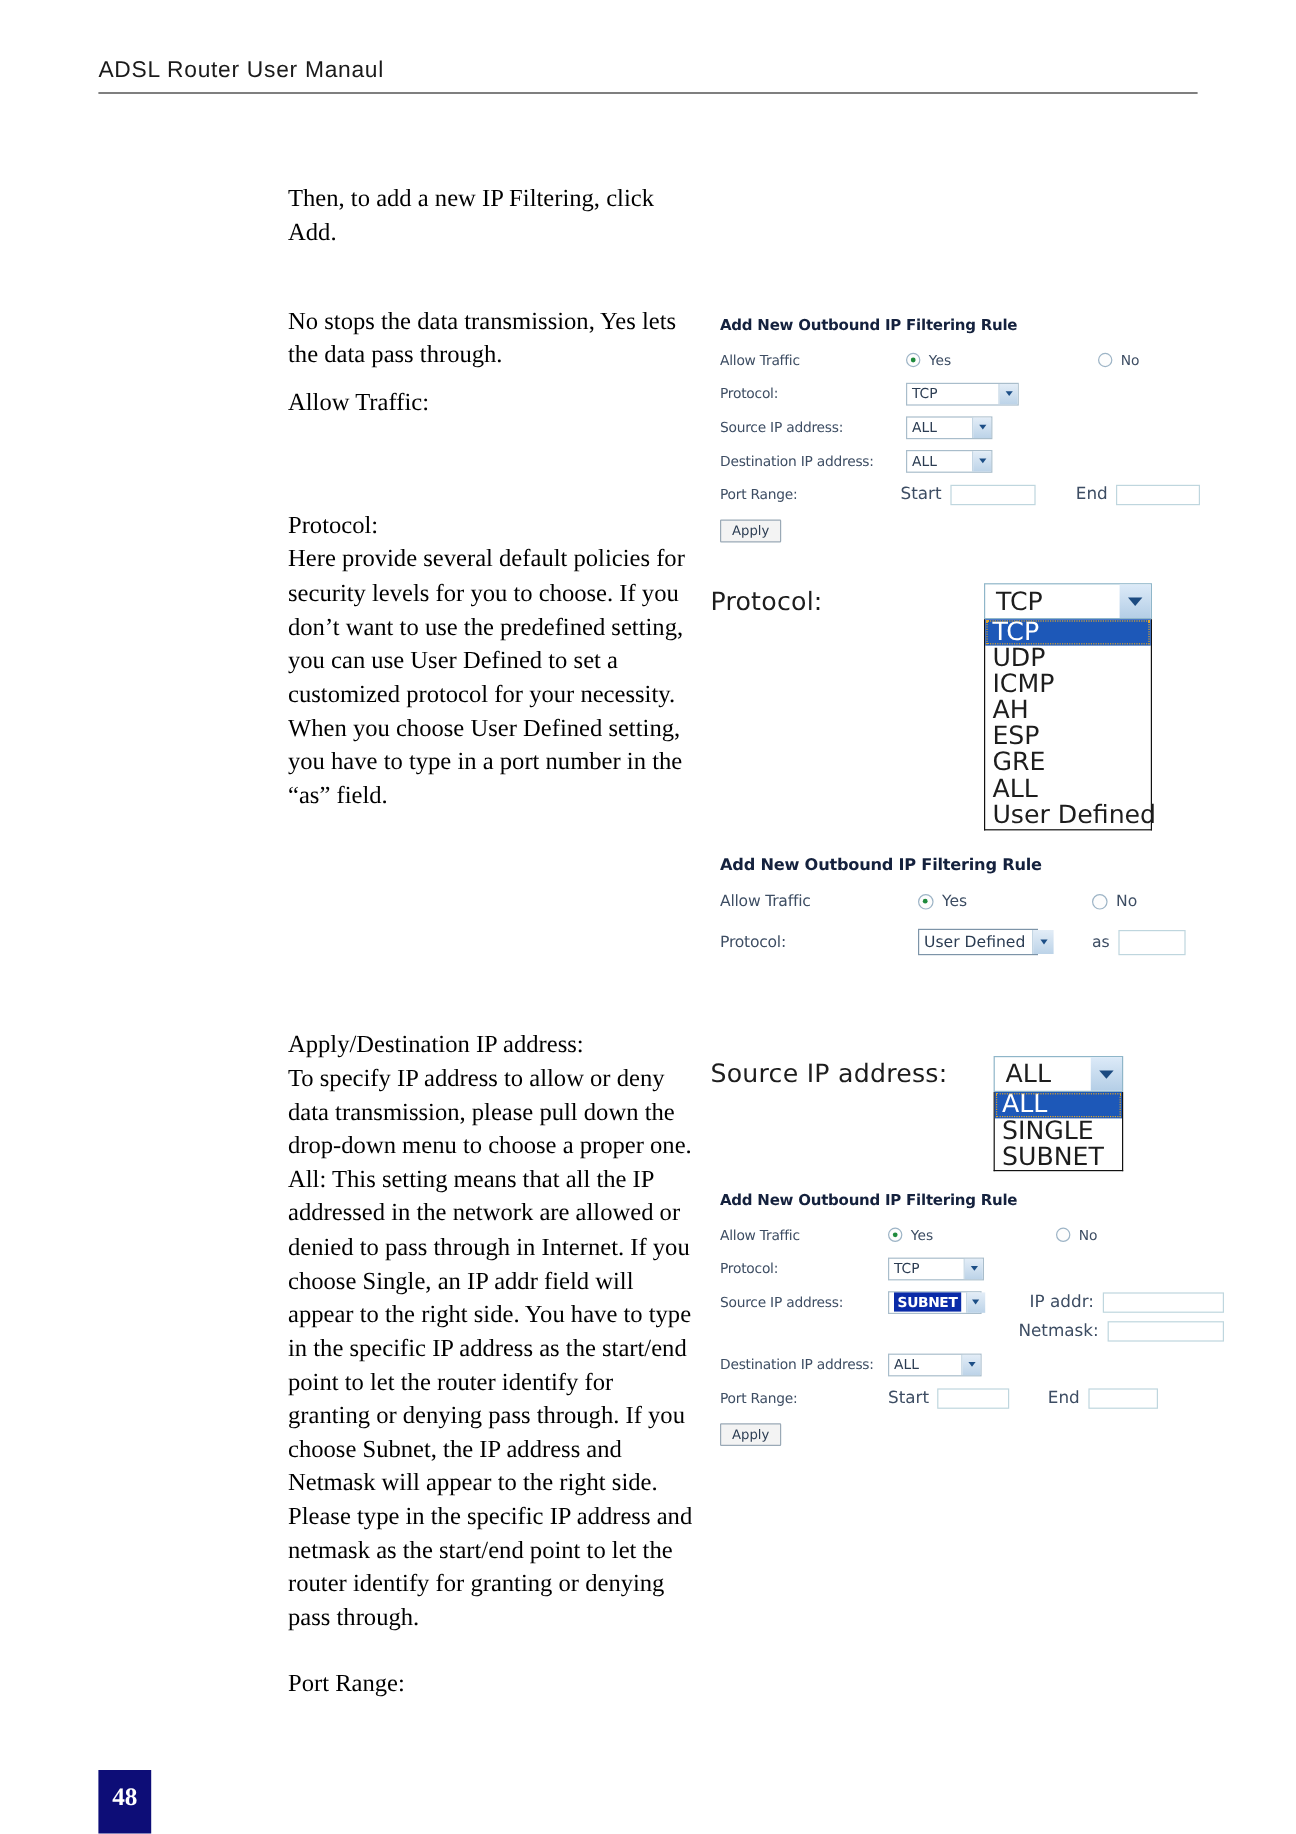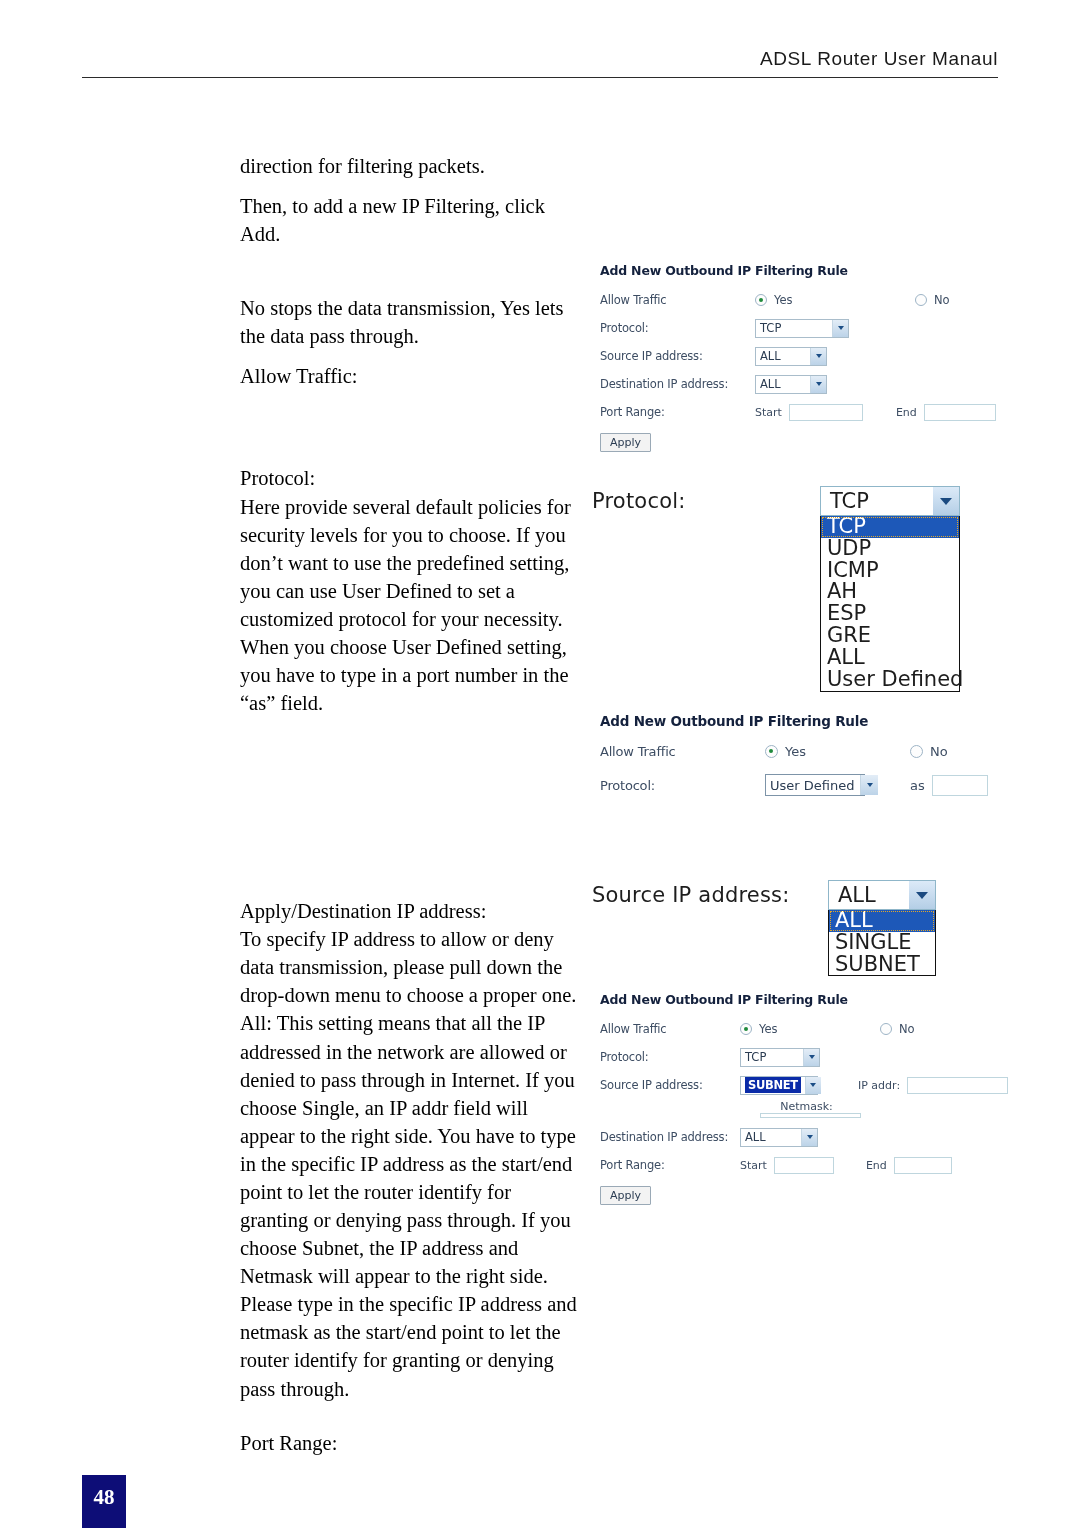--- a/index.html
+++ b/index.html
@@ -22,21 +22,20 @@
     left: 82px;
     top: 48px;
     width: 916px;
   }
   .page-header .title {
     font-family: "Liberation Sans", "DejaVu Sans", sans-serif;
     font-size: 19px;
     letter-spacing: 0.6px;
     color: #1a1a1a;
     padding-bottom: 7px;
-    text-align: right;
   }
   .header-rule {
     border-bottom: 1.5px solid #2b2b2b;
     width: 916px;
   }
 
   
   .text-col {
     position: absolute;
     left: 240px;
@@ -143,21 +142,21 @@
   }
 
   
   .tinput {
     border: 1px solid #bfd6de;
     background: #ffffff;
     height: 17px;
     box-sizing: border-box;
   }
   .inline-lab {
-    font-size: 11px;
+    font-size: 14px;
     color: #3d4d63;
     margin: 0 7px 0 0;
   }
   .btn-apply {
     font-size: 11px;
     color: #2b3c52;
     border: 1px solid #9aa9b6;
     background: #f3f3f3;
     padding: 2px 9px;
     border-radius: 1px;
@@ -236,21 +235,20 @@
 </head>
 <body>
 
 <div class="page-header">
   <div class="title">ADSL Router User Manaul</div>
   <div class="header-rule"></div>
 </div>
 
 <div class="text-col">
 
-  <p class="para">direction for filtering packets.</p>
 
   <p class="para"><span>Then, to add a new IP Filtering, click </span><span class="b">Add</span><span>.</span></p>
 
   <div class="gap-md"></div>
 
 
   <p class="para"><span class="b">No</span><span> stops the data transmission, </span><span class="b">Yes</span><span> lets the data pass through.</span></p>
   <p class="para b tight">Allow Traffic:</p>
 
   <div class="gap-xxl"></div>
@@ -412,21 +410,21 @@
   <div class="frow">
     <div class="flabel" style="width:140px;">Source IP address:</div>
     <div class="sel" style="width:78px;">
       <span class="txt hl">SUBNET</span>
       <span class="arrow"></span>
     </div>
     <span class="inline-lab" style="margin-left:40px;">IP addr:</span>
     <span class="tinput" style="width:101px;"></span>
   </div>
 
-  <div class="frow" style="margin-top:-4px;flex-direction:column;">
+  <div class="frow" style="margin-top:-4px;">
     <div style="width:258px;"></div>
     <span class="inline-lab">Netmask:</span>
     <span class="tinput" style="width:101px;"></span>
   </div>
 
   <div class="frow">
     <div class="flabel" style="width:140px;">Destination IP address:</div>
     <div class="sel" style="width:78px;">
       <span class="txt">ALL</span>
       <span class="arrow"></span>

